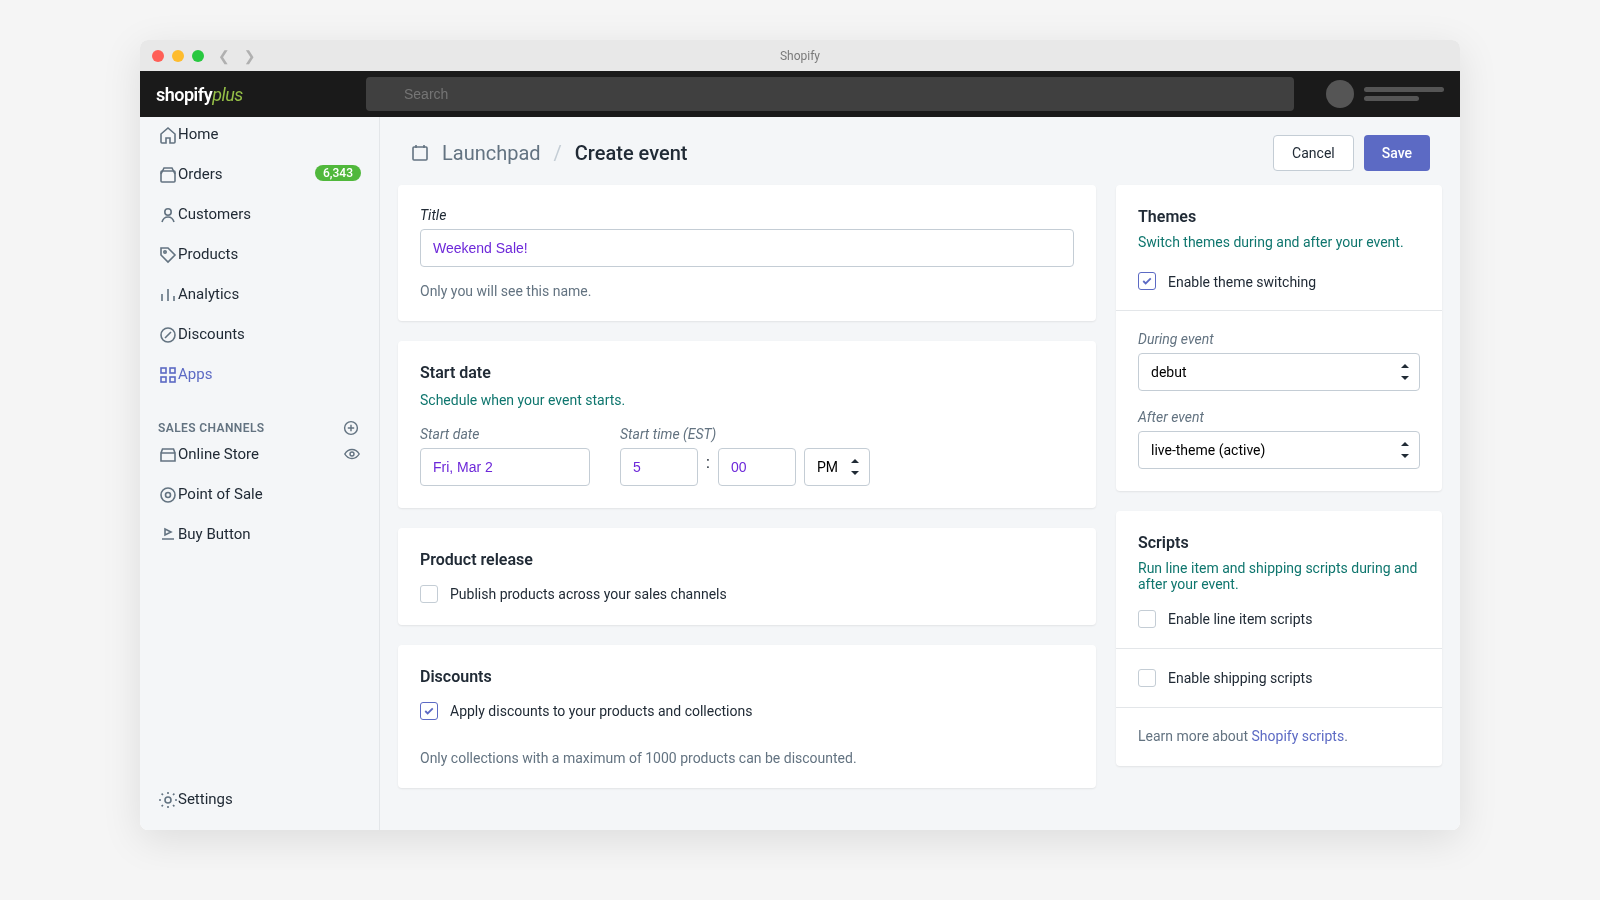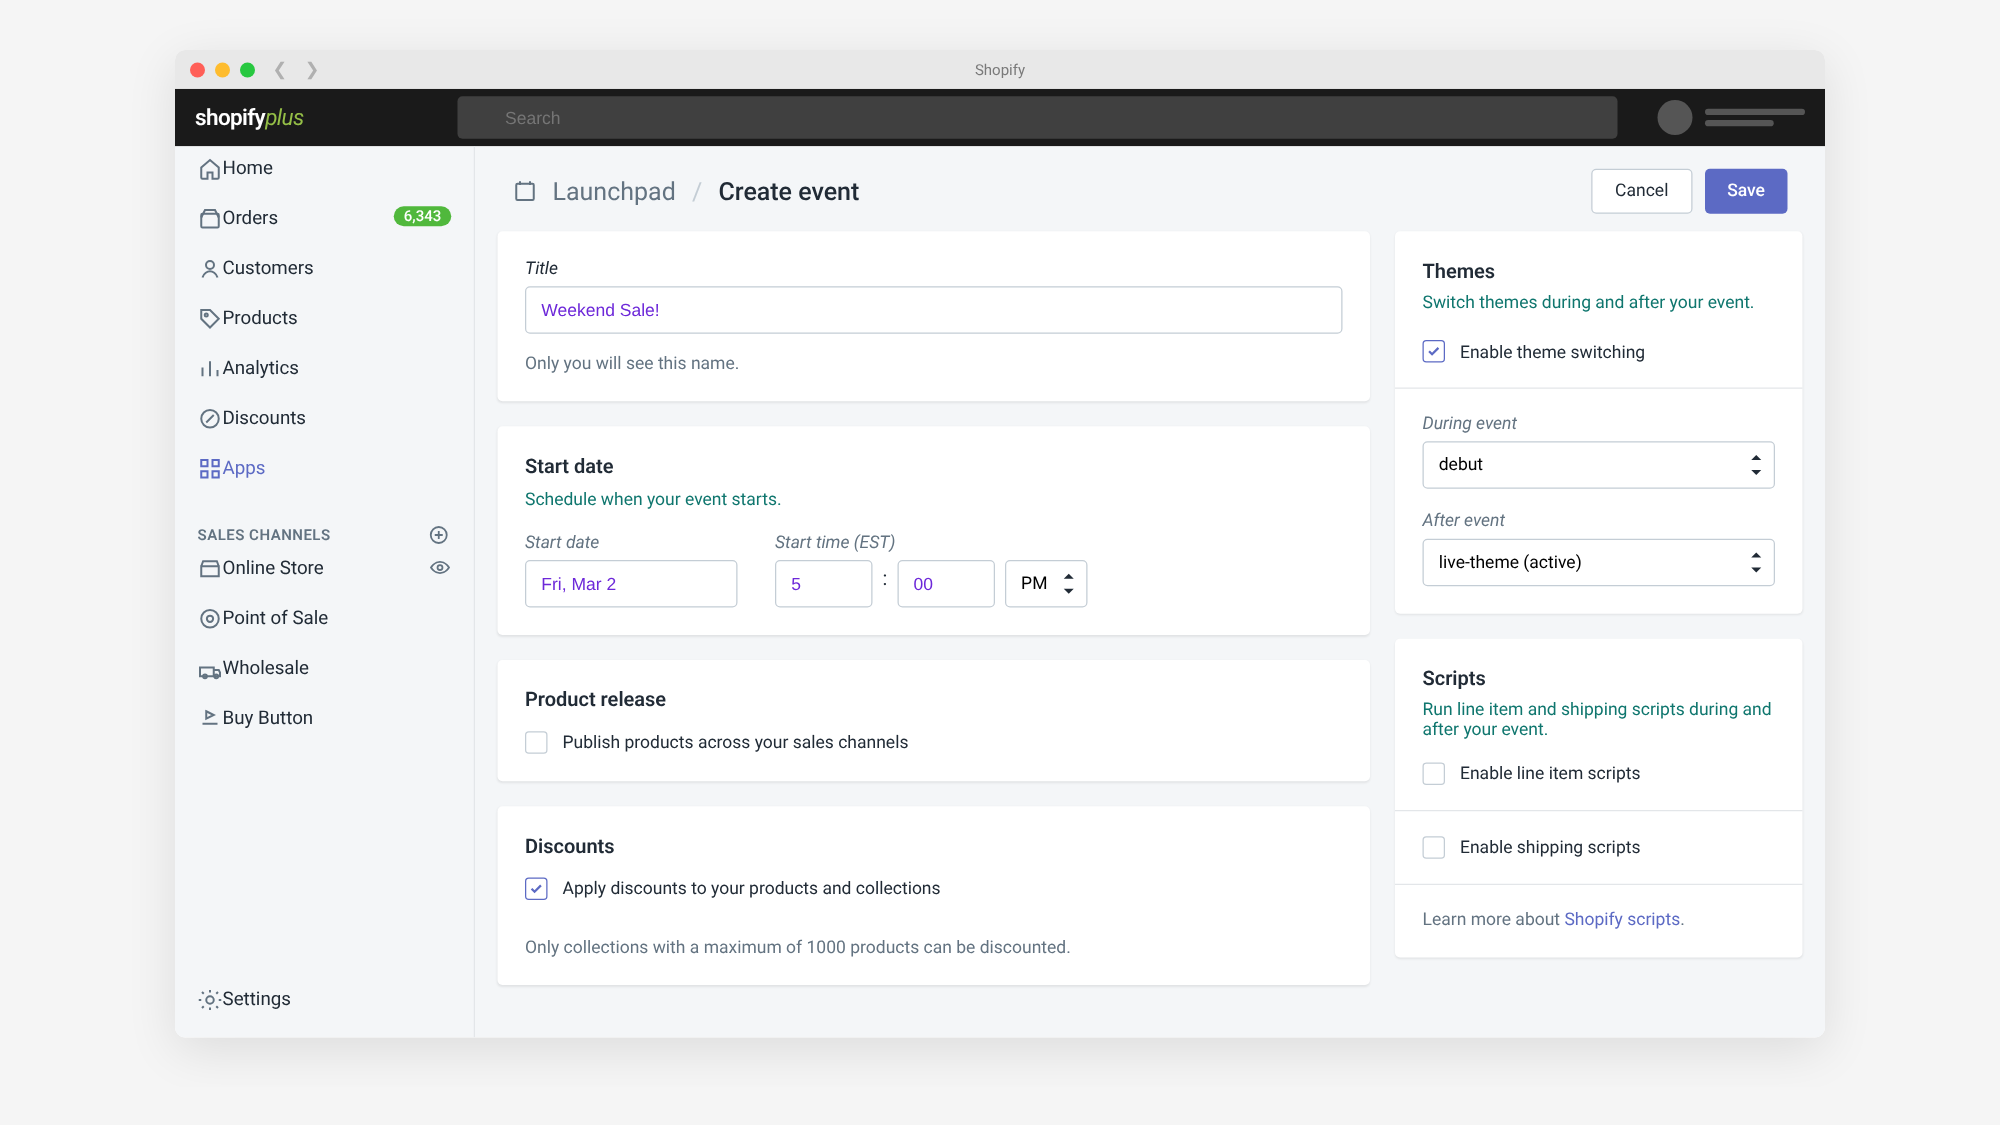--- a/index.html
+++ b/index.html
@@ -208,31 +208,20 @@
             <svg width="20" height="20" viewBox="0 0 20 20" fill="none" stroke="currentColor" stroke-width="1.6">
               <circle cx="10" cy="10" r="7"></circle>
               <circle cx="10" cy="10" r="2.5"></circle>
             </svg>
           </span>
         <span>Point of Sale</span>
       </div>
       <div class="side-item">
         <span class="side-icon">
             <svg width="20" height="20" viewBox="0 0 20 20" fill="none" stroke="currentColor" stroke-width="1.6">
-              <rect x="2" y="9" width="11" height="7"></rect>
-              <path d="M13 11h4l1 2v3h-5"></path>
-              <circle cx="6" cy="16" r="1.5"></circle>
-              <circle cx="15" cy="16" r="1.5"></circle>
-            </svg>
-          </span>
-        <span>Wholesale</span>
-      </div>
-      <div class="side-item">
-        <span class="side-icon">
-            <svg width="20" height="20" viewBox="0 0 20 20" fill="none" stroke="currentColor" stroke-width="1.6">
               <path d="M7 4l6 3-6 3V4zM4 14l12 0"></path>
             </svg>
           </span>
         <span>Buy Button</span>
       </div>
 
       <div class="side-spacer"></div>
 
       <div class="side-item">
         <span class="side-icon">

